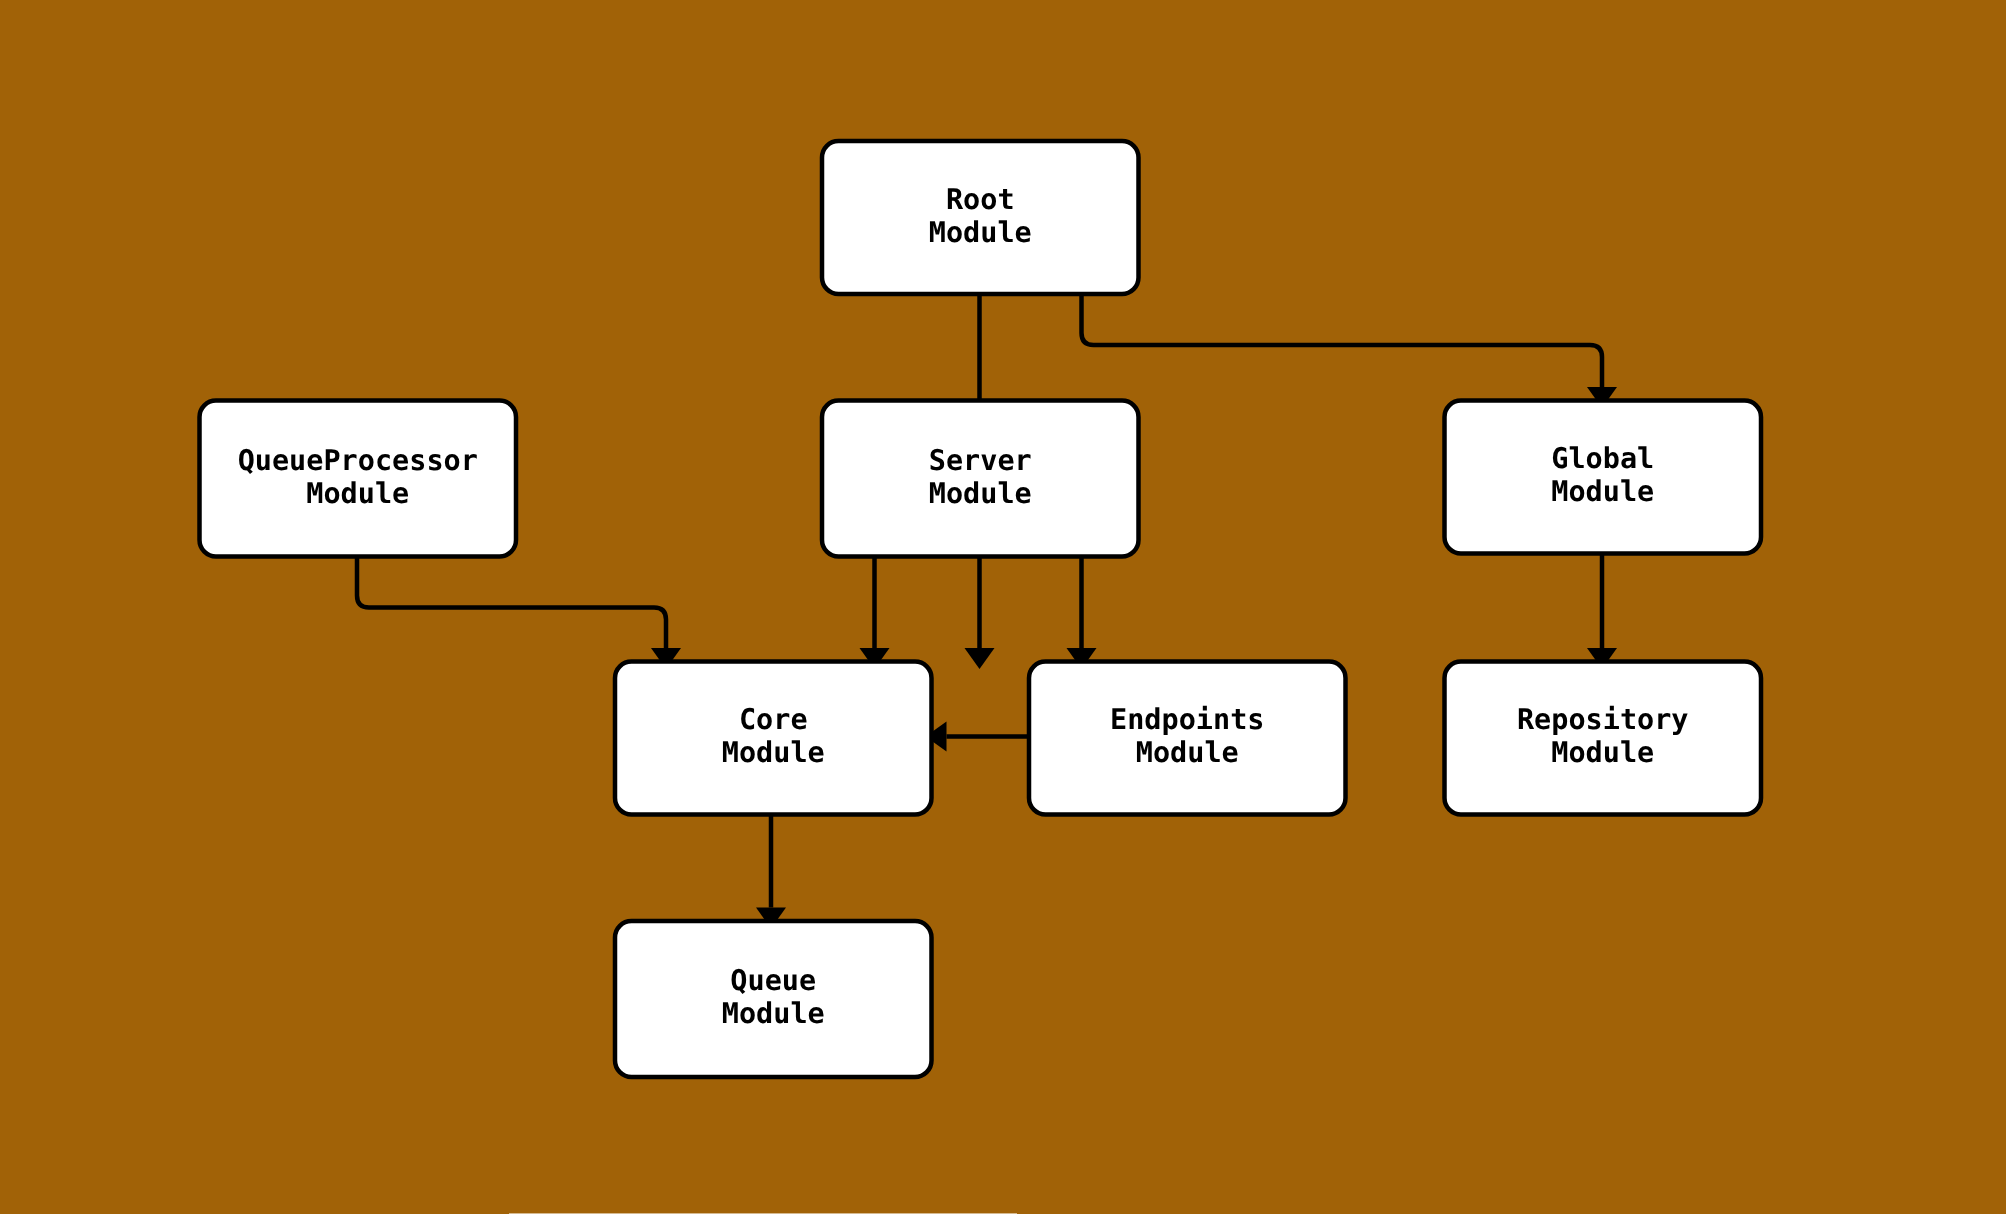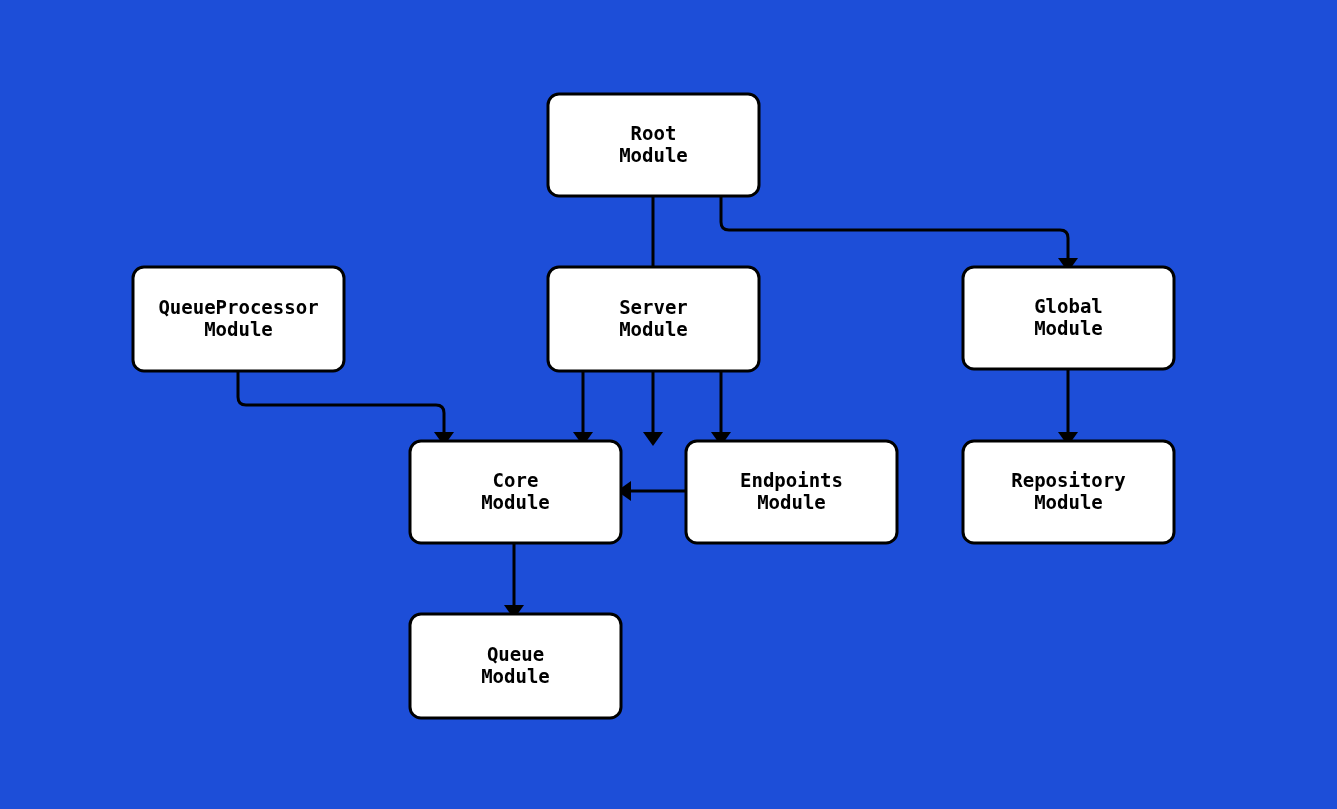--- a/index.html
+++ b/index.html
@@ -10,21 +10,21 @@
   body {
     width: 1337px;
     height: 809px;
     font-family: "DejaVu Sans Mono", "Liberation Mono", monospace;
     overflow: hidden;
   }
   #diagram-root {
     position: relative;
     width: 1337px;
     height: 809px;
-    background: #1d4ed8;
+    background: #a16207;
   }
   svg#graph {
     position: absolute;
     top: 0;
     left: 0;
     width: 1337px;
     height: 809px;
     display: block;
   }
   .node-box {

